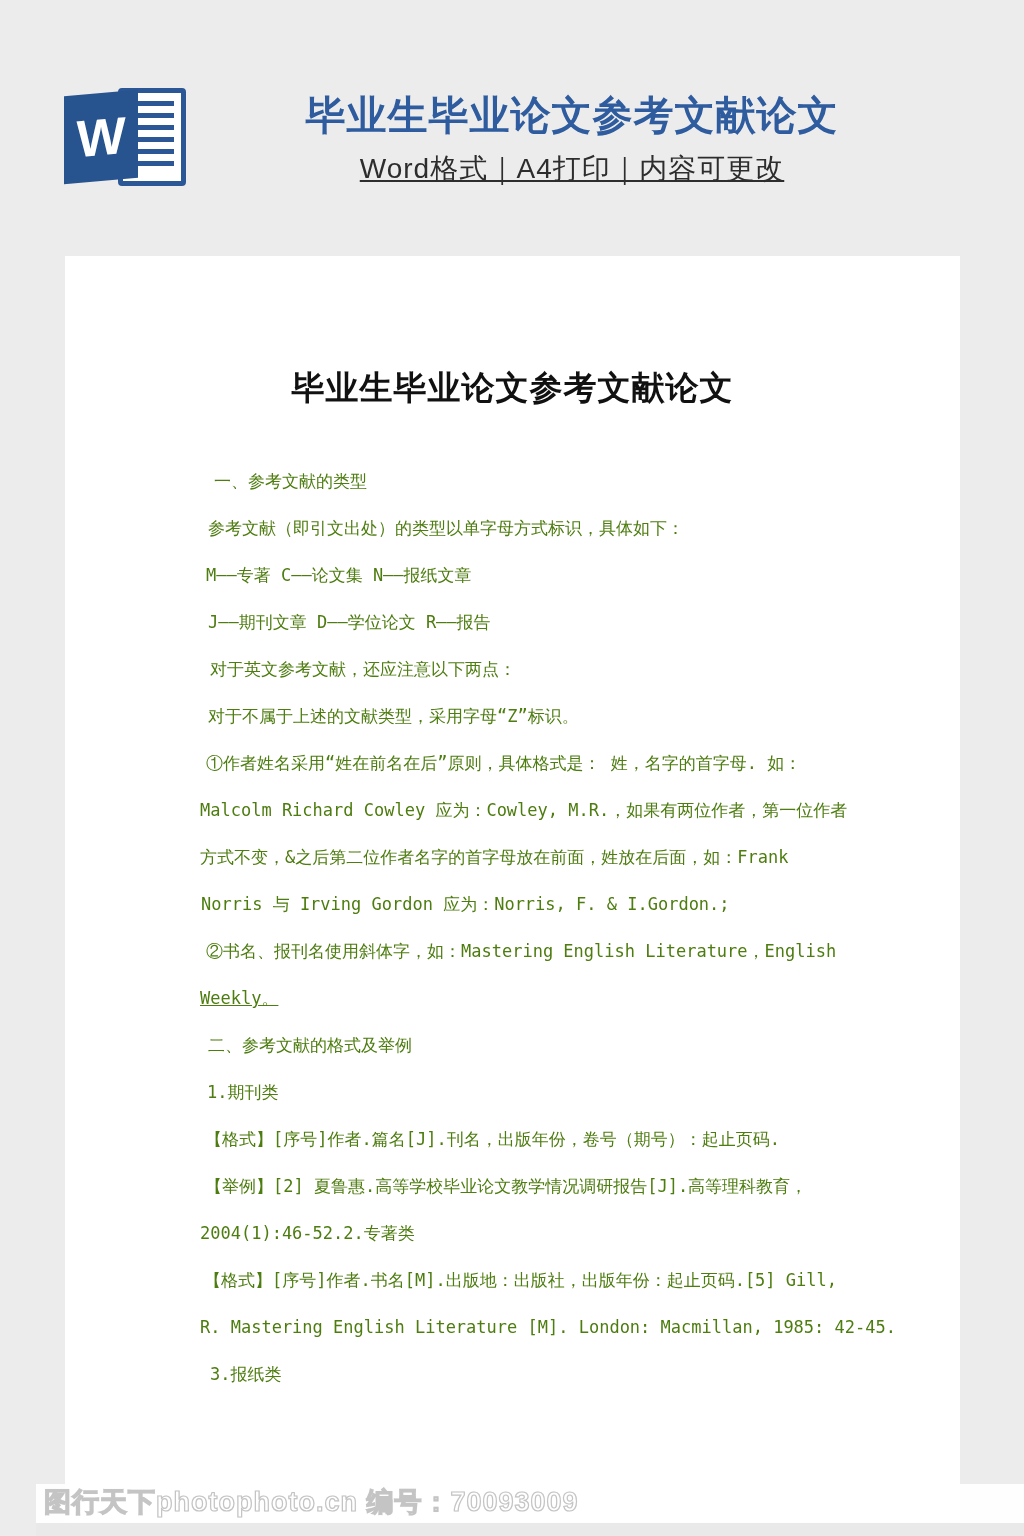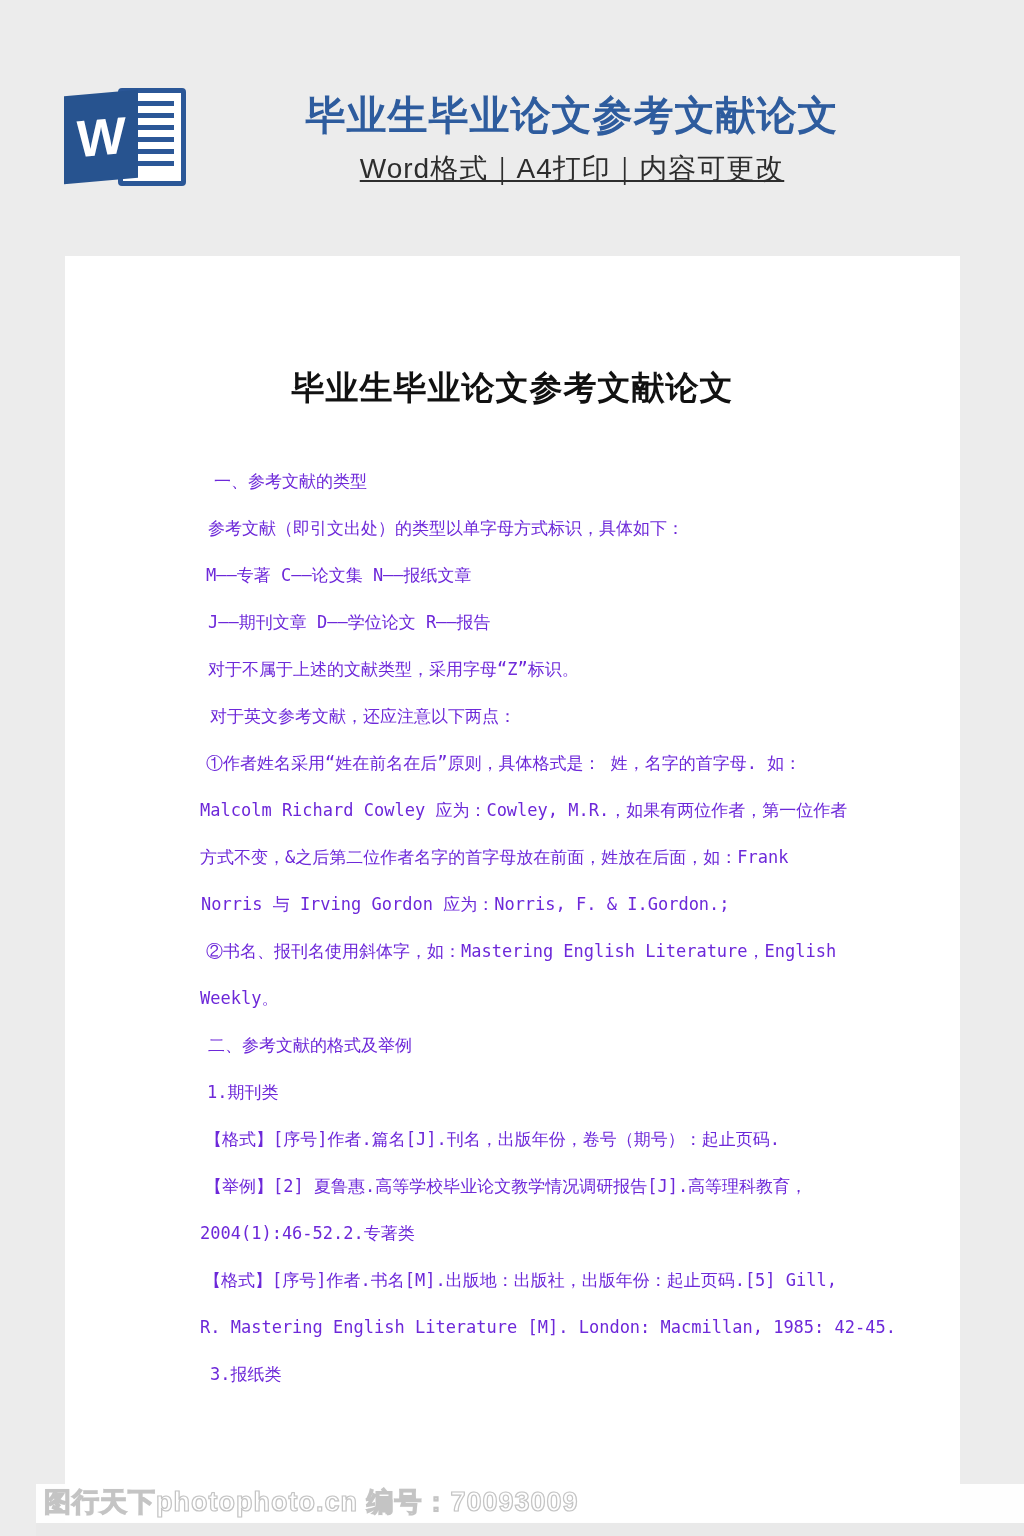--- a/index.html
+++ b/index.html
@@ -47,21 +47,21 @@
   }
   .doc-title {
     position:absolute; left:0; right:0; top:110px; text-align:center;
     font-family:"Liberation Serif","DejaVu Serif",serif;
     font-weight:bold; font-size:33px; color:#111111; letter-spacing:1px;
     white-space:nowrap;
   }
   .doc-body {
     position:absolute; left:135px; top:202px; width:680px;
     font-family:"DejaVu Sans Mono","Liberation Serif",serif;
-    font-size:17px; color:#6d28d9;
+    font-size:17px; color:#4d7c0f;
   }
   .doc-line { height:47px; line-height:47px; white-space:nowrap; }
 
   
   .watermark-bar {
     position:absolute; left:0; bottom:0; width:100%; height:52px;
     background:rgba(255,255,255,0.93);
     margin-left:36px;
   }
   .watermark-strip {
@@ -93,28 +93,28 @@
   <div class="header-subtitle">Word格式｜A4打印｜内容可更改</div>
 </div>
 
 <div class="page">
   <div class="doc-title">毕业生毕业论文参考文献论文</div>
   <div class="doc-body">
       <div class="doc-line" style="padding-left: 14px;">一、参考文献的类型</div>
       <div class="doc-line" style="padding-left: 8px;">参考文献（即引文出处）的类型以单字母方式标识，具体如下：</div>
       <div class="doc-line" style="padding-left: 6px;">M——专著 C——论文集 N——报纸文章</div>
       <div class="doc-line" style="padding-left: 8px;">J——期刊文章 D——学位论文 R——报告</div>
+      <div class="doc-line" style="padding-left: 10px;">对于英文参考文献，还应注意以下两点：</div>
       <div class="doc-line" style="padding-left: 8px;">对于不属于上述的文献类型，采用字母“Z”标识。</div>
-      <div class="doc-line" style="padding-left: 10px;">对于英文参考文献，还应注意以下两点：</div>
       <div class="doc-line" style="padding-left: 6px;">①作者姓名采用“姓在前名在后”原则，具体格式是： 姓，名字的首字母. 如：</div>
       <div class="doc-line" style="padding-left: 0px;">Malcolm Richard Cowley 应为：Cowley, M.R.，如果有两位作者，第一位作者</div>
       <div class="doc-line" style="padding-left: 0px;">方式不变，&amp;之后第二位作者名字的首字母放在前面，姓放在后面，如：Frank</div>
       <div class="doc-line" style="padding-left: 1px;">Norris 与 Irving Gordon 应为：Norris, F. &amp; I.Gordon.;</div>
       <div class="doc-line" style="padding-left: 6px;">②书名、报刊名使用斜体字，如：Mastering English Literature，English</div>
-      <div class="doc-line" style="padding-left: 0px;">Weekly。</div>
+      <div class="doc-line" style="padding-left: 0px; text-decoration: underline;">Weekly。</div>
       <div class="doc-line" style="padding-left: 8px;">二、参考文献的格式及举例</div>
       <div class="doc-line" style="padding-left: 7px;">1.期刊类</div>
       <div class="doc-line" style="padding-left: 5px;">【格式】[序号]作者.篇名[J].刊名，出版年份，卷号（期号）：起止页码.</div>
       <div class="doc-line" style="padding-left: 5px;">【举例】[2] 夏鲁惠.高等学校毕业论文教学情况调研报告[J].高等理科教育，</div>
       <div class="doc-line" style="padding-left: 0px;">2004(1):46-52.2.专著类</div>
       <div class="doc-line" style="padding-left: 4px;">【格式】[序号]作者.书名[M].出版地：出版社，出版年份：起止页码.[5] Gill,</div>
       <div class="doc-line" style="padding-left: 0px;">R. Mastering English Literature [M]. London: Macmillan, 1985: 42-45.</div>
       <div class="doc-line" style="padding-left: 10px;">3.报纸类</div>
     </div>
 </div>

